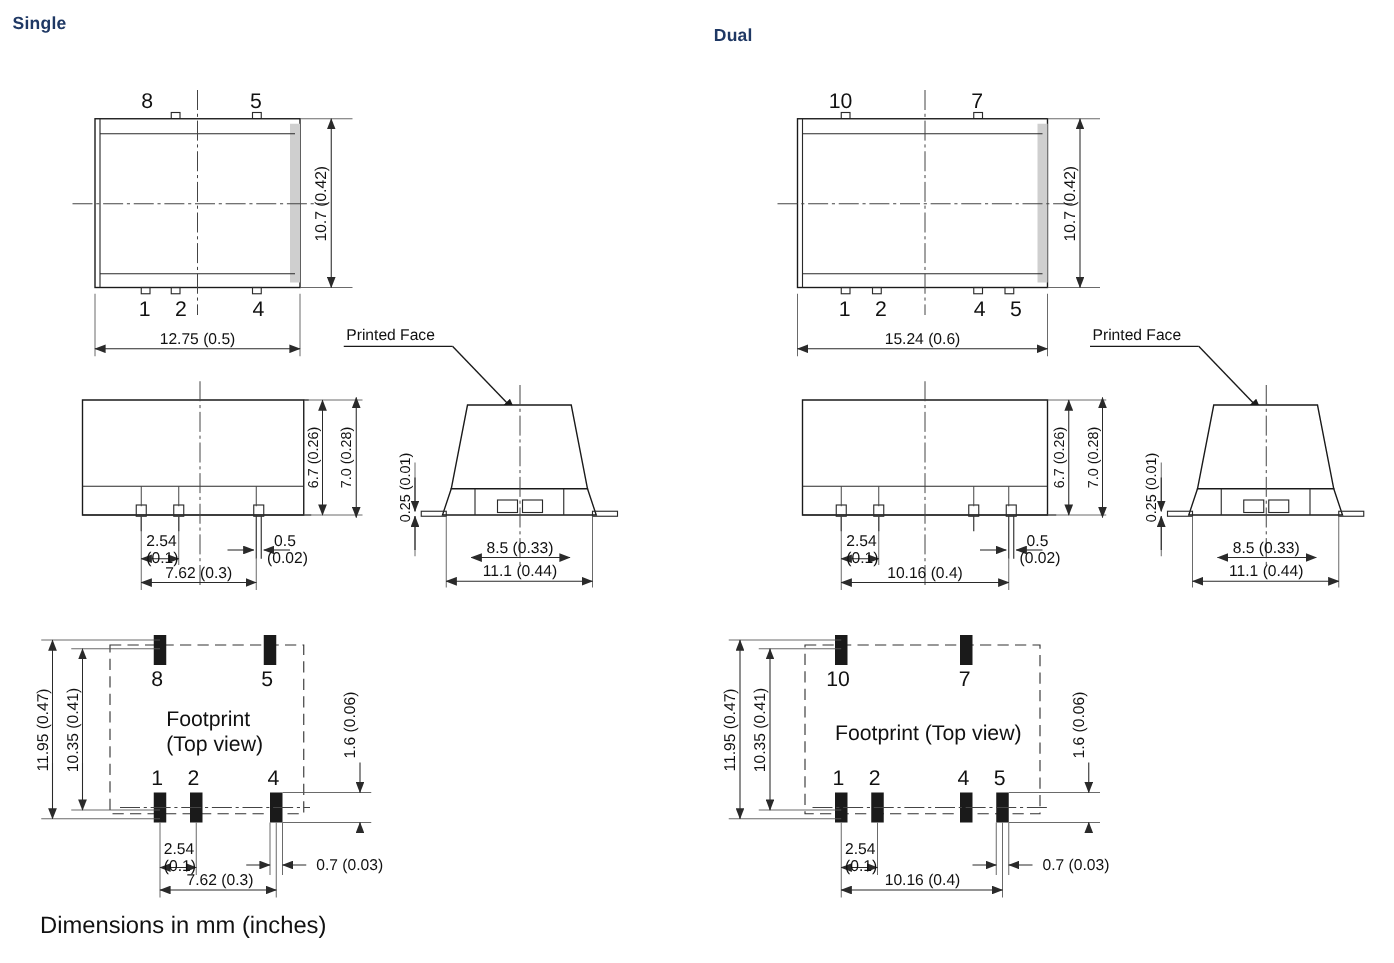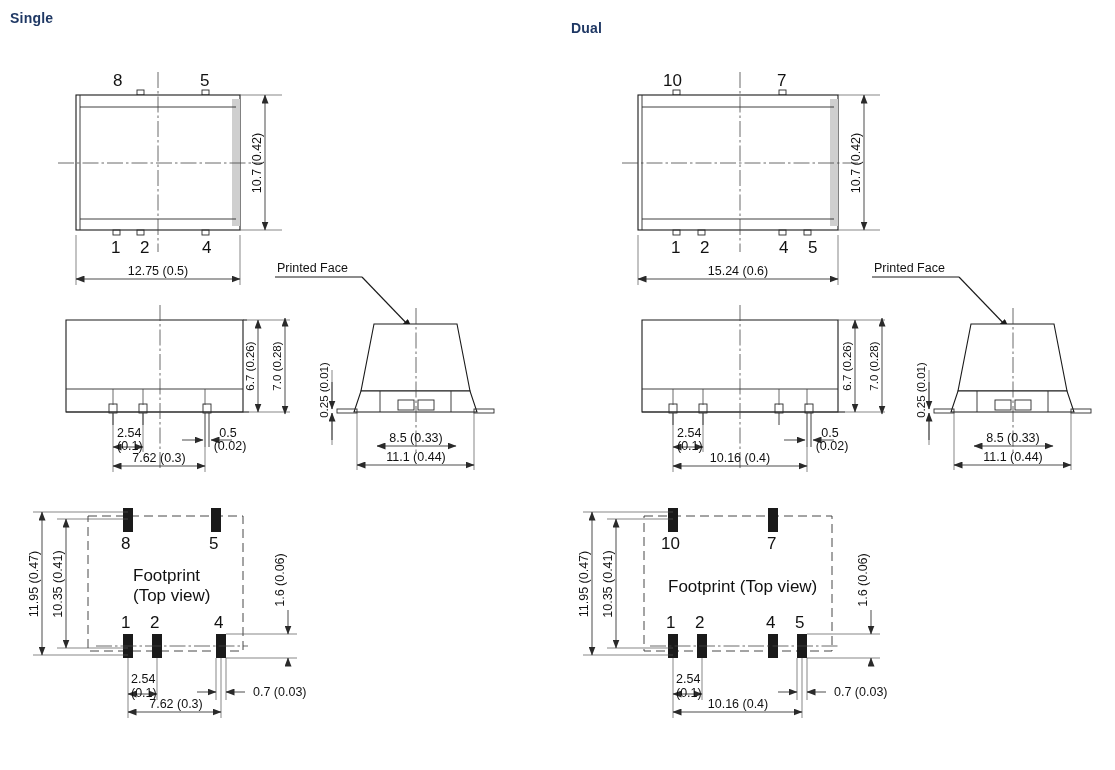--- a/index.html
+++ b/index.html
@@ -363,14 +363,15 @@
       <text class="t12" x="738" y="708" text-anchor="middle">10.16 (0.4)</text>
       <line x1="797" y1="658" x2="797" y2="700" class="ext"></line>
       <line x1="807" y1="658" x2="807" y2="700" class="ext"></line>
       <line x1="778" y1="692" x2="797" y2="692" class="dim" marker-end="url(#ah)"></line>
       <line x1="826" y1="692" x2="807" y2="692" class="dim" marker-end="url(#ah)"></line>
       <text class="t12" x="834" y="696">0.7 (0.03)</text>
     </g>
 
   </svg>
 
+  <div id="footnote">Dimensions in mm (inches)</div>
 
 </div>
 
 </body></html>

